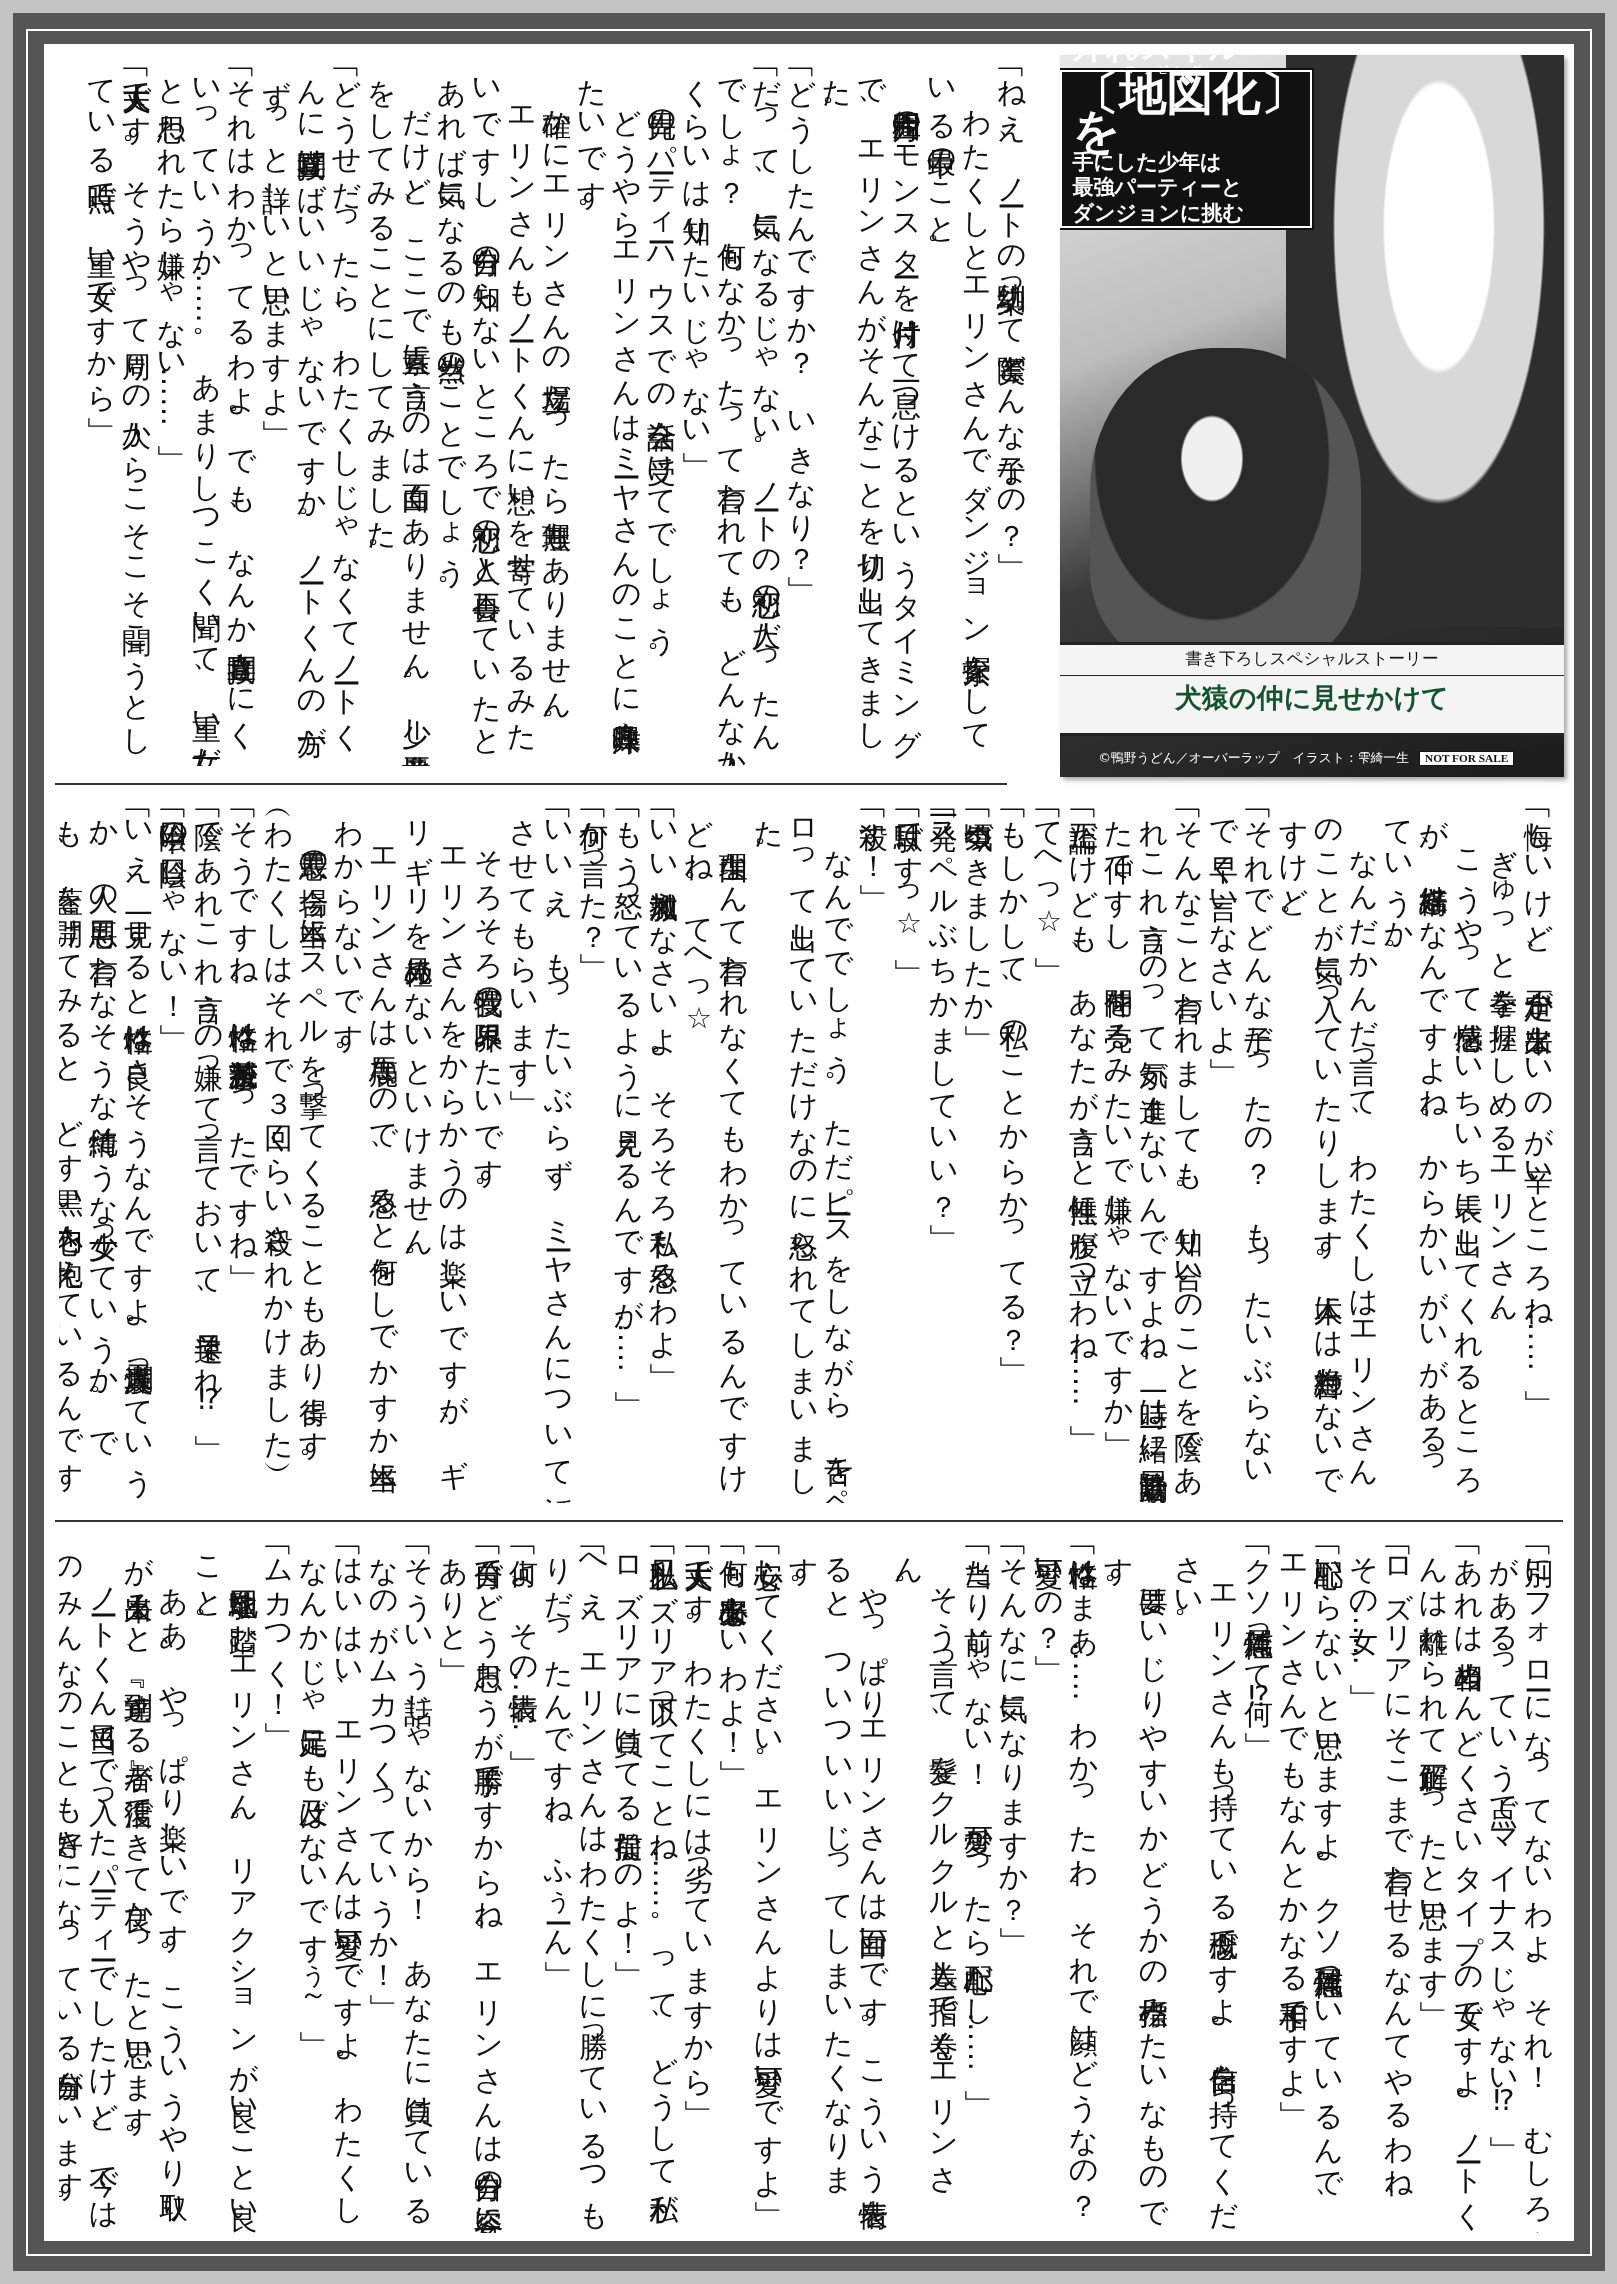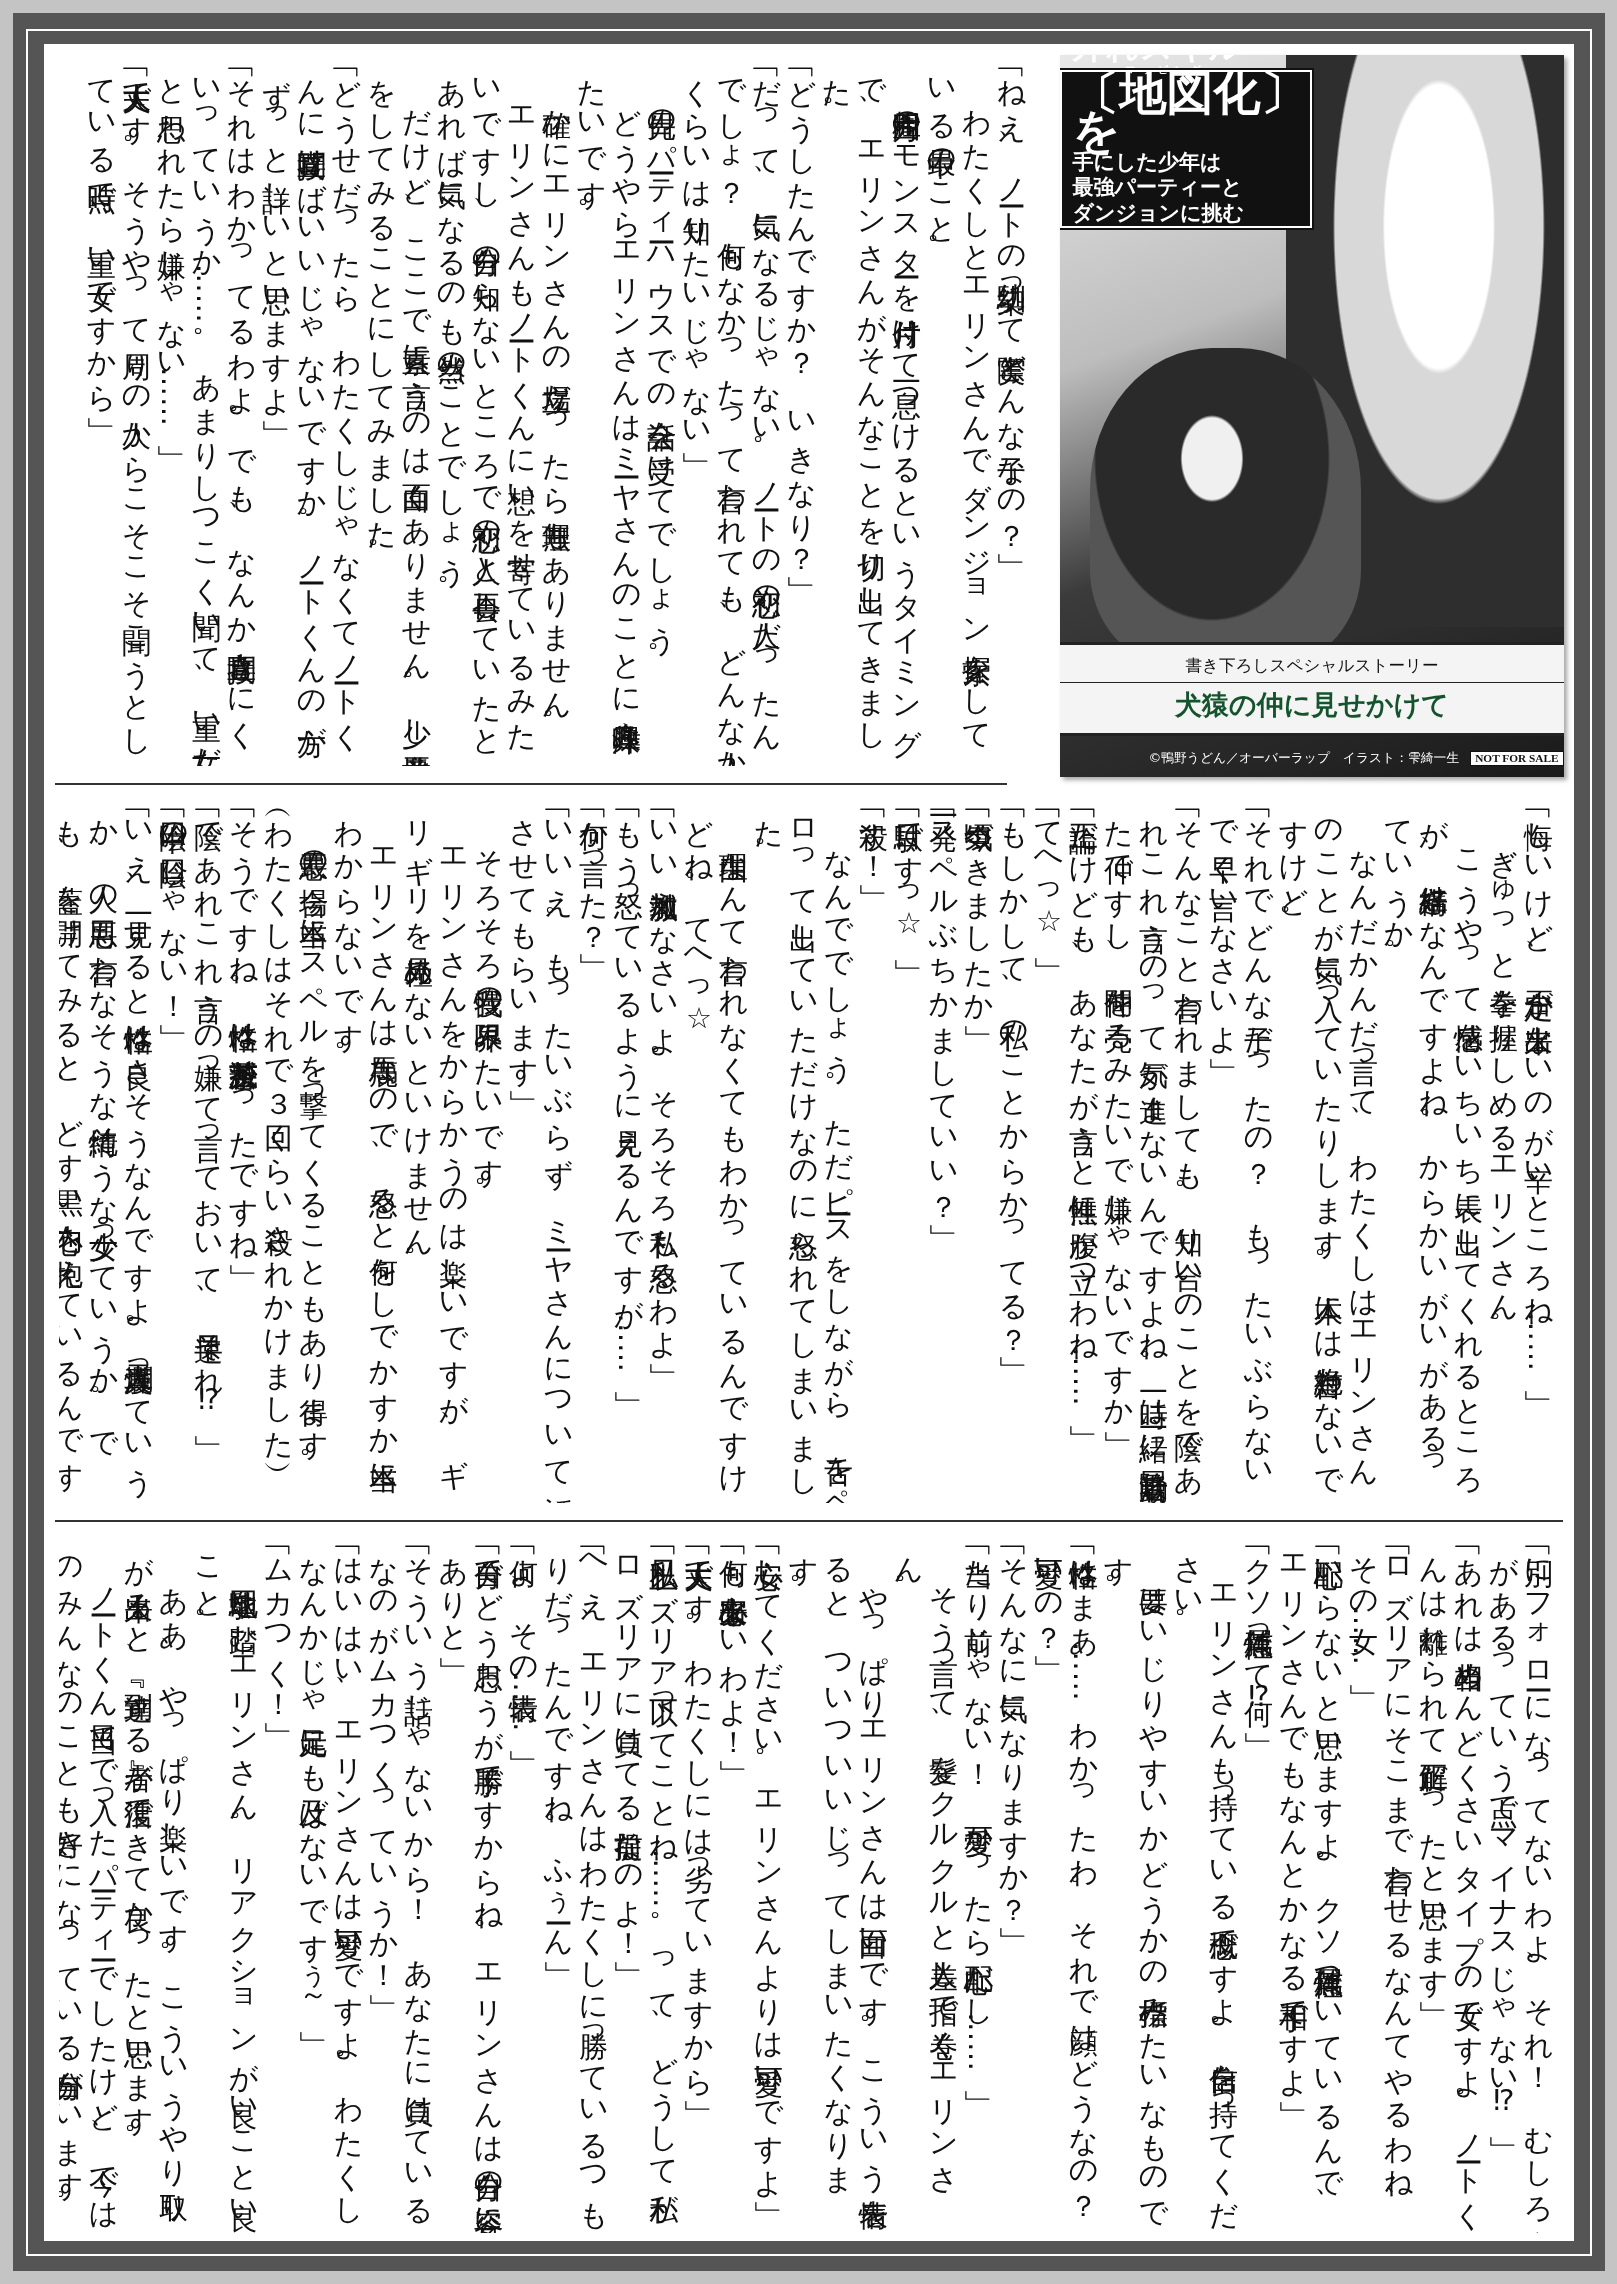--- a/index.html
+++ b/index.html
@@ -71,30 +71,30 @@
   .cover-logo .l3 { font-size: 21px; line-height: 25.6px; }
   .cover-banner {
     position: absolute; left: 0; top: 587px; width: 504px; height: 94px;
     background: #f4f4f4;
     border-top: 3px solid #222; border-bottom: 3px solid #222;
     box-sizing: border-box;
     text-align: center;
     font-family: "DejaVu Serif", serif;
   }
   .cover-banner .subtitle {
-    font-size: 16.6px; line-height: 25.6px; margin-top: 8px; color: #111;
+    font-size: 16.6px; line-height: 25.6px; margin-top: 1px; color: #111;
     border-bottom: 1.5px solid #222; padding-bottom: 3px;
   }
   .cover-banner .title {
     font-size: 27px; line-height: 44px; font-weight: bold; color: #14532d;
   }
   .cover-credit {
     position: absolute; left: 0; top: 688px; width: 504px; height: 30px;
-    display: flex; align-items: center; justify-content: flex-end; gap: 10.5px;
-    box-sizing: border-box;
+    display: flex; align-items: center; justify-content: center; gap: 10.5px;
+    padding-right: 12px; box-sizing: border-box;
     color: #fff; font-size: 12.8px;
   }
   .cover-credit .nfs {
     background: #fff; color: #111; font-family: "Liberation Serif", serif;
     font-size: 11.3px; padding: 0.8px 4.5px; border: 0.8px solid #111; font-weight: bold;
   }
 </style>
 </head>
 <body>
 

